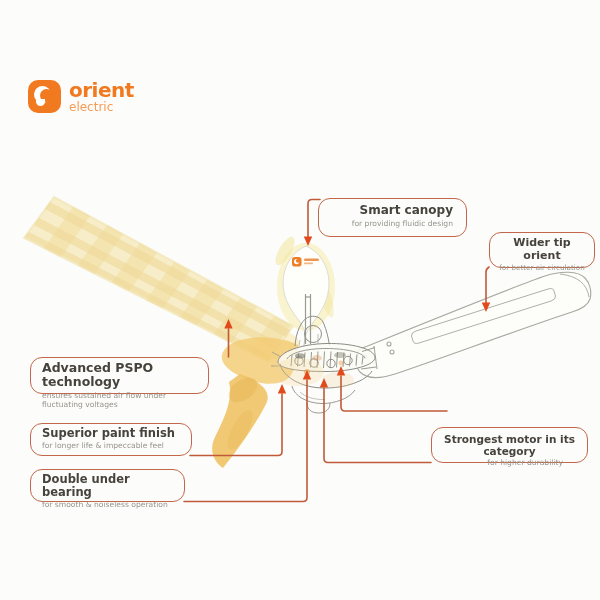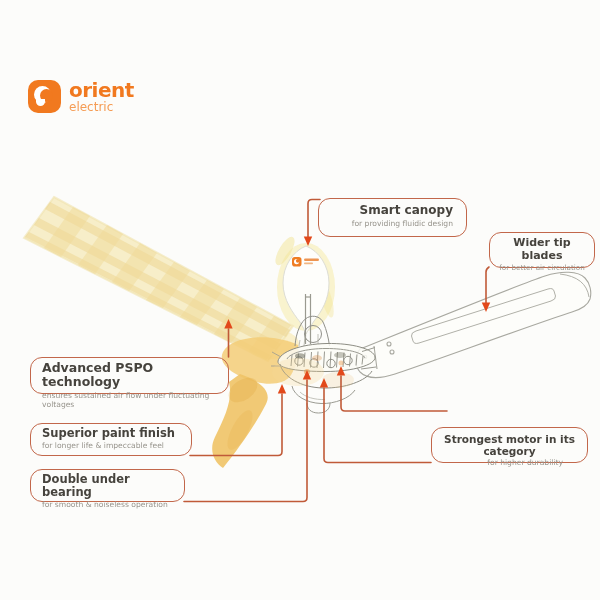--- a/index.html
+++ b/index.html
@@ -15,21 +15,21 @@
   .brand-name{font-size:20px;font-weight:bold;color:#f1791f;letter-spacing:-0.5px;}
   .brand-tag{font-size:12px;color:#f59c54;margin-top:1px;}
   
   .callout{position:absolute;border:1.5px solid #c2674a;border-radius:12px;box-sizing:border-box;
            padding:3px 8px 2px 8px;background:transparent;}
   .callout .t{font-size:11.5px;font-weight:bold;color:#46433d;line-height:1.15;}
   .callout .s{font-size:7.6px;color:#97948c;line-height:1.25;margin-top:1px;}
   .align-left{text-align:left;}
   .align-right{text-align:right;}
   .align-center{text-align:center;}
-  #co-pspo{left:30px;top:357px;width:199px;height:37px;padding-left:11px;}
+  #co-pspo{left:30px;top:357px;width:179px;height:37px;padding-left:11px;}
   #co-pspo .t{font-size:12.5px;}
   #co-superior{left:30px;top:423px;width:162px;height:33px;padding-left:11px;}
   #co-double{left:30px;top:469px;width:155px;height:33px;padding-left:11px;}
   #co-smart{left:318px;top:198px;width:149px;height:39px;padding-top:5px;padding-right:13px;}
   #co-smart .t{font-size:12px;}
   #co-wider{left:489px;top:232px;width:106px;height:36px;padding-top:4px;}
   #co-wider .t{font-size:11px;}
   #co-wider .s{font-size:7.2px;}
   #co-copper{left:447px;top:375px;width:137px;height:44px;padding-top:3px;}
   #co-copper .t{font-size:11px;}
@@ -171,21 +171,21 @@
       <div class="brand-tag">electric</div>
     </div>
   </div>
 
   <div class="callout align-right" id="co-smart">
     <div class="t">Smart canopy</div>
     <div class="s">for providing fluidic design</div>
   </div>
 
   <div class="callout align-center" id="co-wider">
-    <div class="t">Wider tip blades</div>
+    <div class="t">Wider tip orient</div>
     <div class="s">for better air circulation</div>
   </div>
 
   <div class="callout align-left" id="co-pspo">
     <div class="t">Advanced PSPO technology</div>
     <div class="s">ensures sustained air flow under fluctuating voltages</div>
   </div>
 
 
   <div class="callout align-left" id="co-superior">

